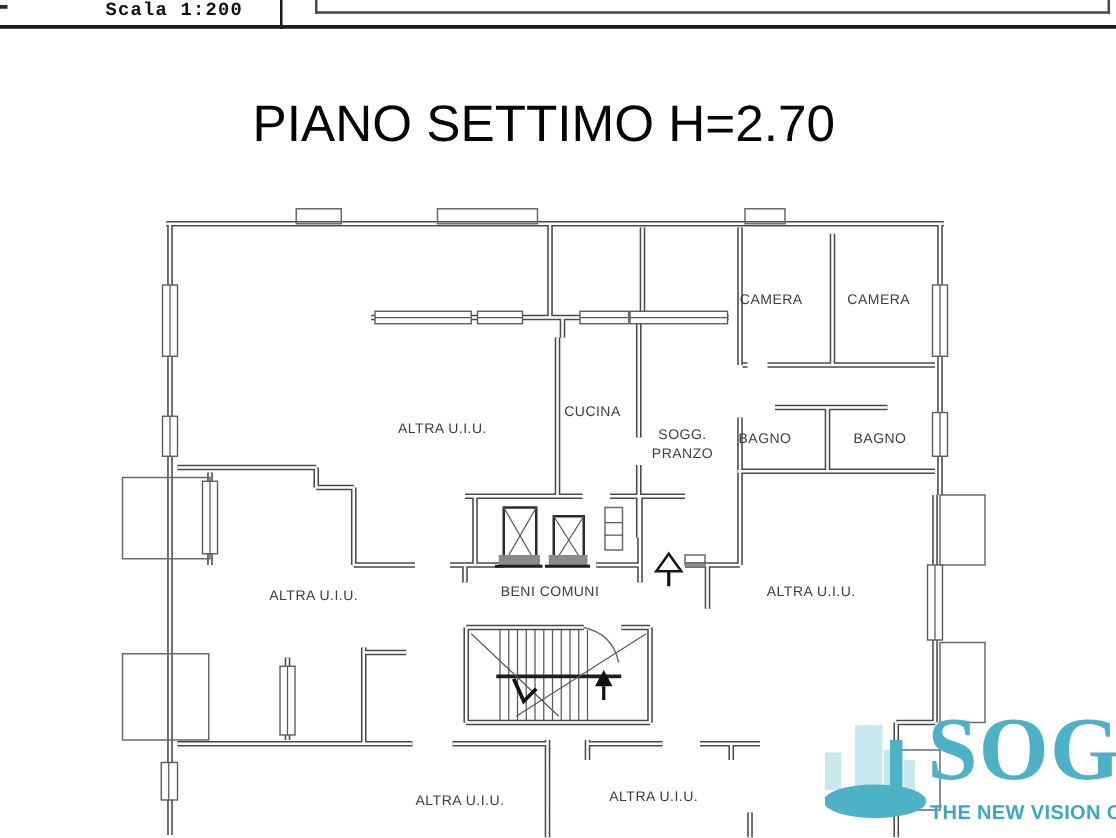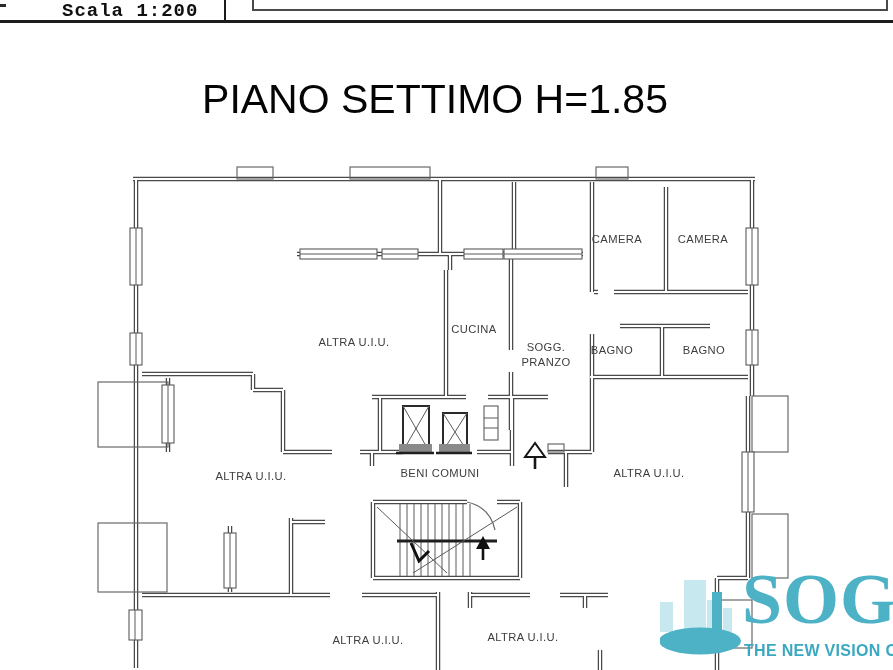--- a/index.html
+++ b/index.html
@@ -3,23 +3,23 @@
 <meta charset="utf-8">
 <style>
   *{margin:0;padding:0;box-sizing:border-box}
   html,body{background:#fff}
   body{width:893px;height:670px;position:relative;overflow:hidden;
        font-family:"Liberation Sans",sans-serif}
 
   
   .hdr{position:absolute;left:0;top:0;width:893px;height:23px;background:#fff;
        border-bottom:3px solid #1c1c1c;z-index:5}
-  .hdr-scale{position:absolute;left:62px;top:0;width:155px;text-align:left;
+  .hdr-scale{position:absolute;left:62px;top:0;width:155px;text-align:center;
        font-family:"Liberation Mono","DejaVu Sans Mono",monospace;
-       font-weight:bold;font-size:19px;color:#101010;letter-spacing:1px}
+       font-weight:bold;font-size:15px;color:#101010;letter-spacing:1px}
   .hdr-div{position:absolute;left:224px;top:0;width:2px;height:23px;background:#1c1c1c}
   .hdr-box{position:absolute;left:252px;top:-9px;width:636px;height:20px;
        border:2px solid #4a4a4a;border-top:none}
   .hdr-tick{position:absolute;left:0;top:4px;width:6px;height:3px;background:#2a2a2a}
 
   
   .title{position:absolute;left:0;top:76px;width:870px;text-align:center;
        font-size:41px;font-weight:400;color:#040404;letter-spacing:0px;z-index:2}
 
   
@@ -44,21 +44,21 @@
 </head>
 <body>
 
 <div class="hdr">
   <div class="hdr-tick"></div>
   <div class="hdr-scale">Scala 1:200</div>
   <div class="hdr-div"></div>
   <div class="hdr-box"></div>
 </div>
 
-<div class="title">PIANO SETTIMO H=1.85</div>
+<div class="title">PIANO SETTIMO H=2.70</div>
 
 <svg class="plan" width="893" height="670" viewBox="0 0 893 670">
 
   <g>
     <path id="W" d="M133,179 H755 M136,179 V668 M752,179 V396
       M440,179 V254 M420,254 H462 M450,254 V270
       M297,254 H583
       M514,182 V254 M511,254 V350 M511,372 V430
       M446,270 V397
       M592,182 V292 M592,334 V377

